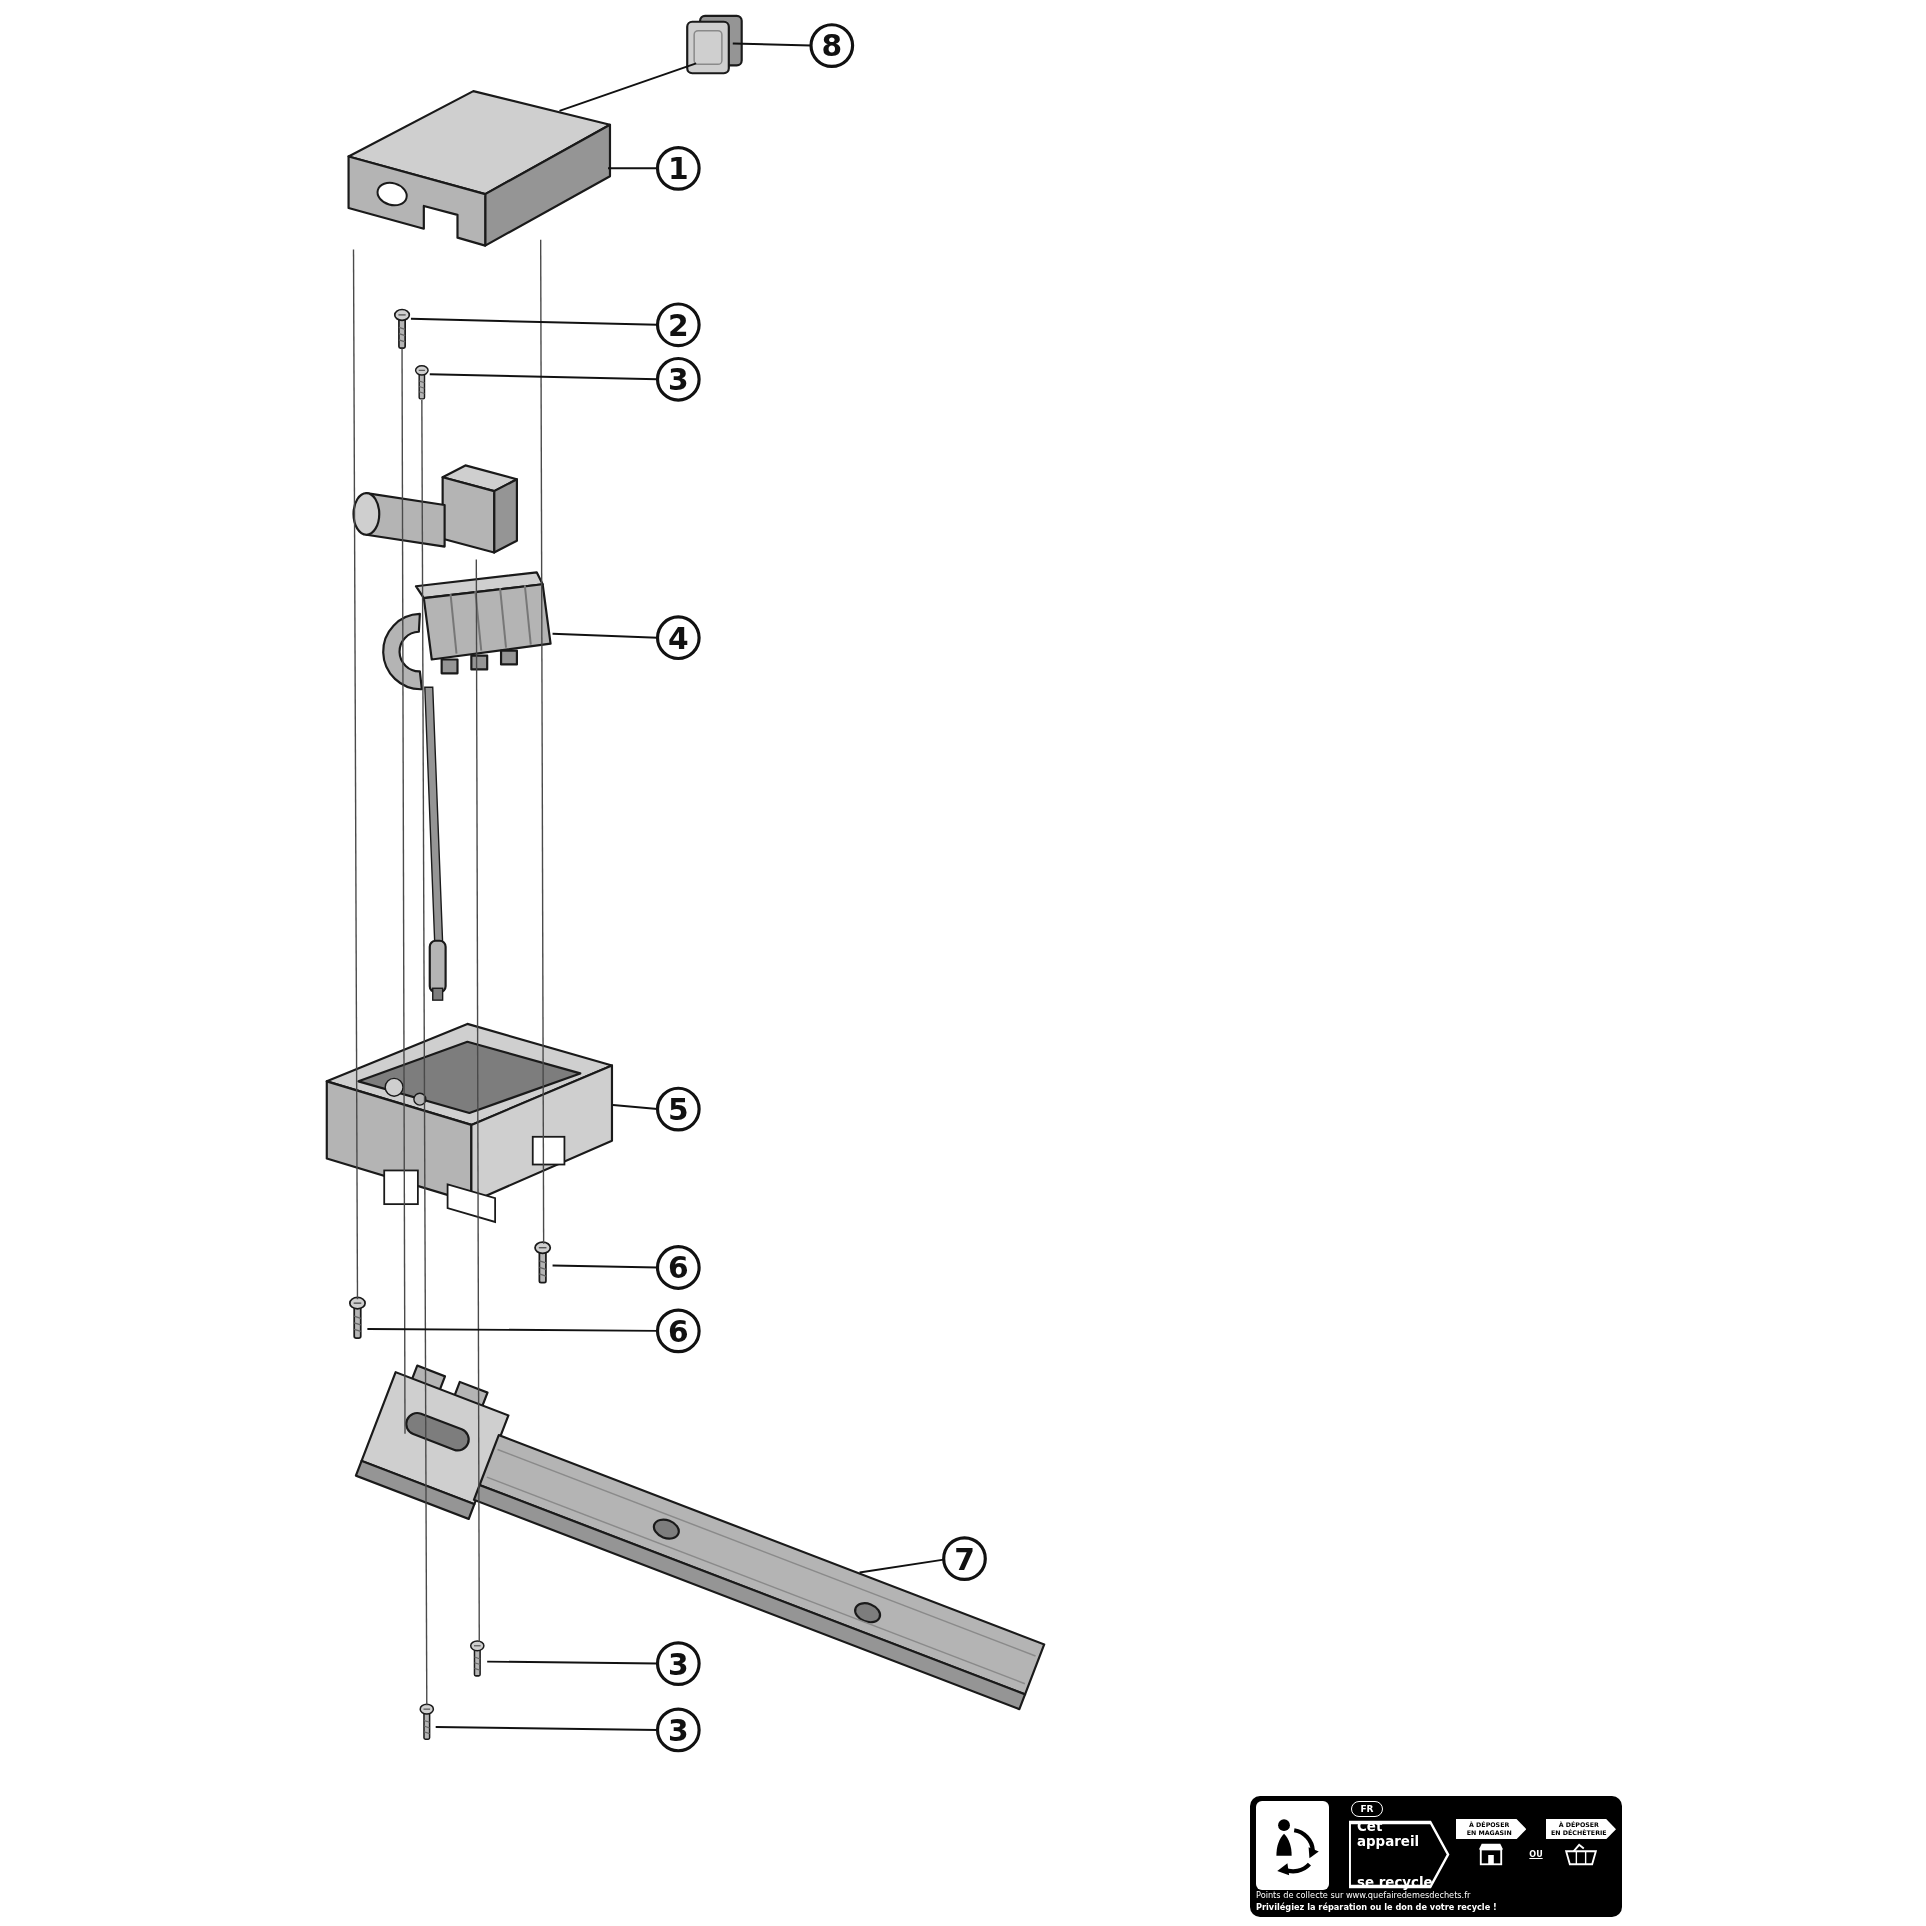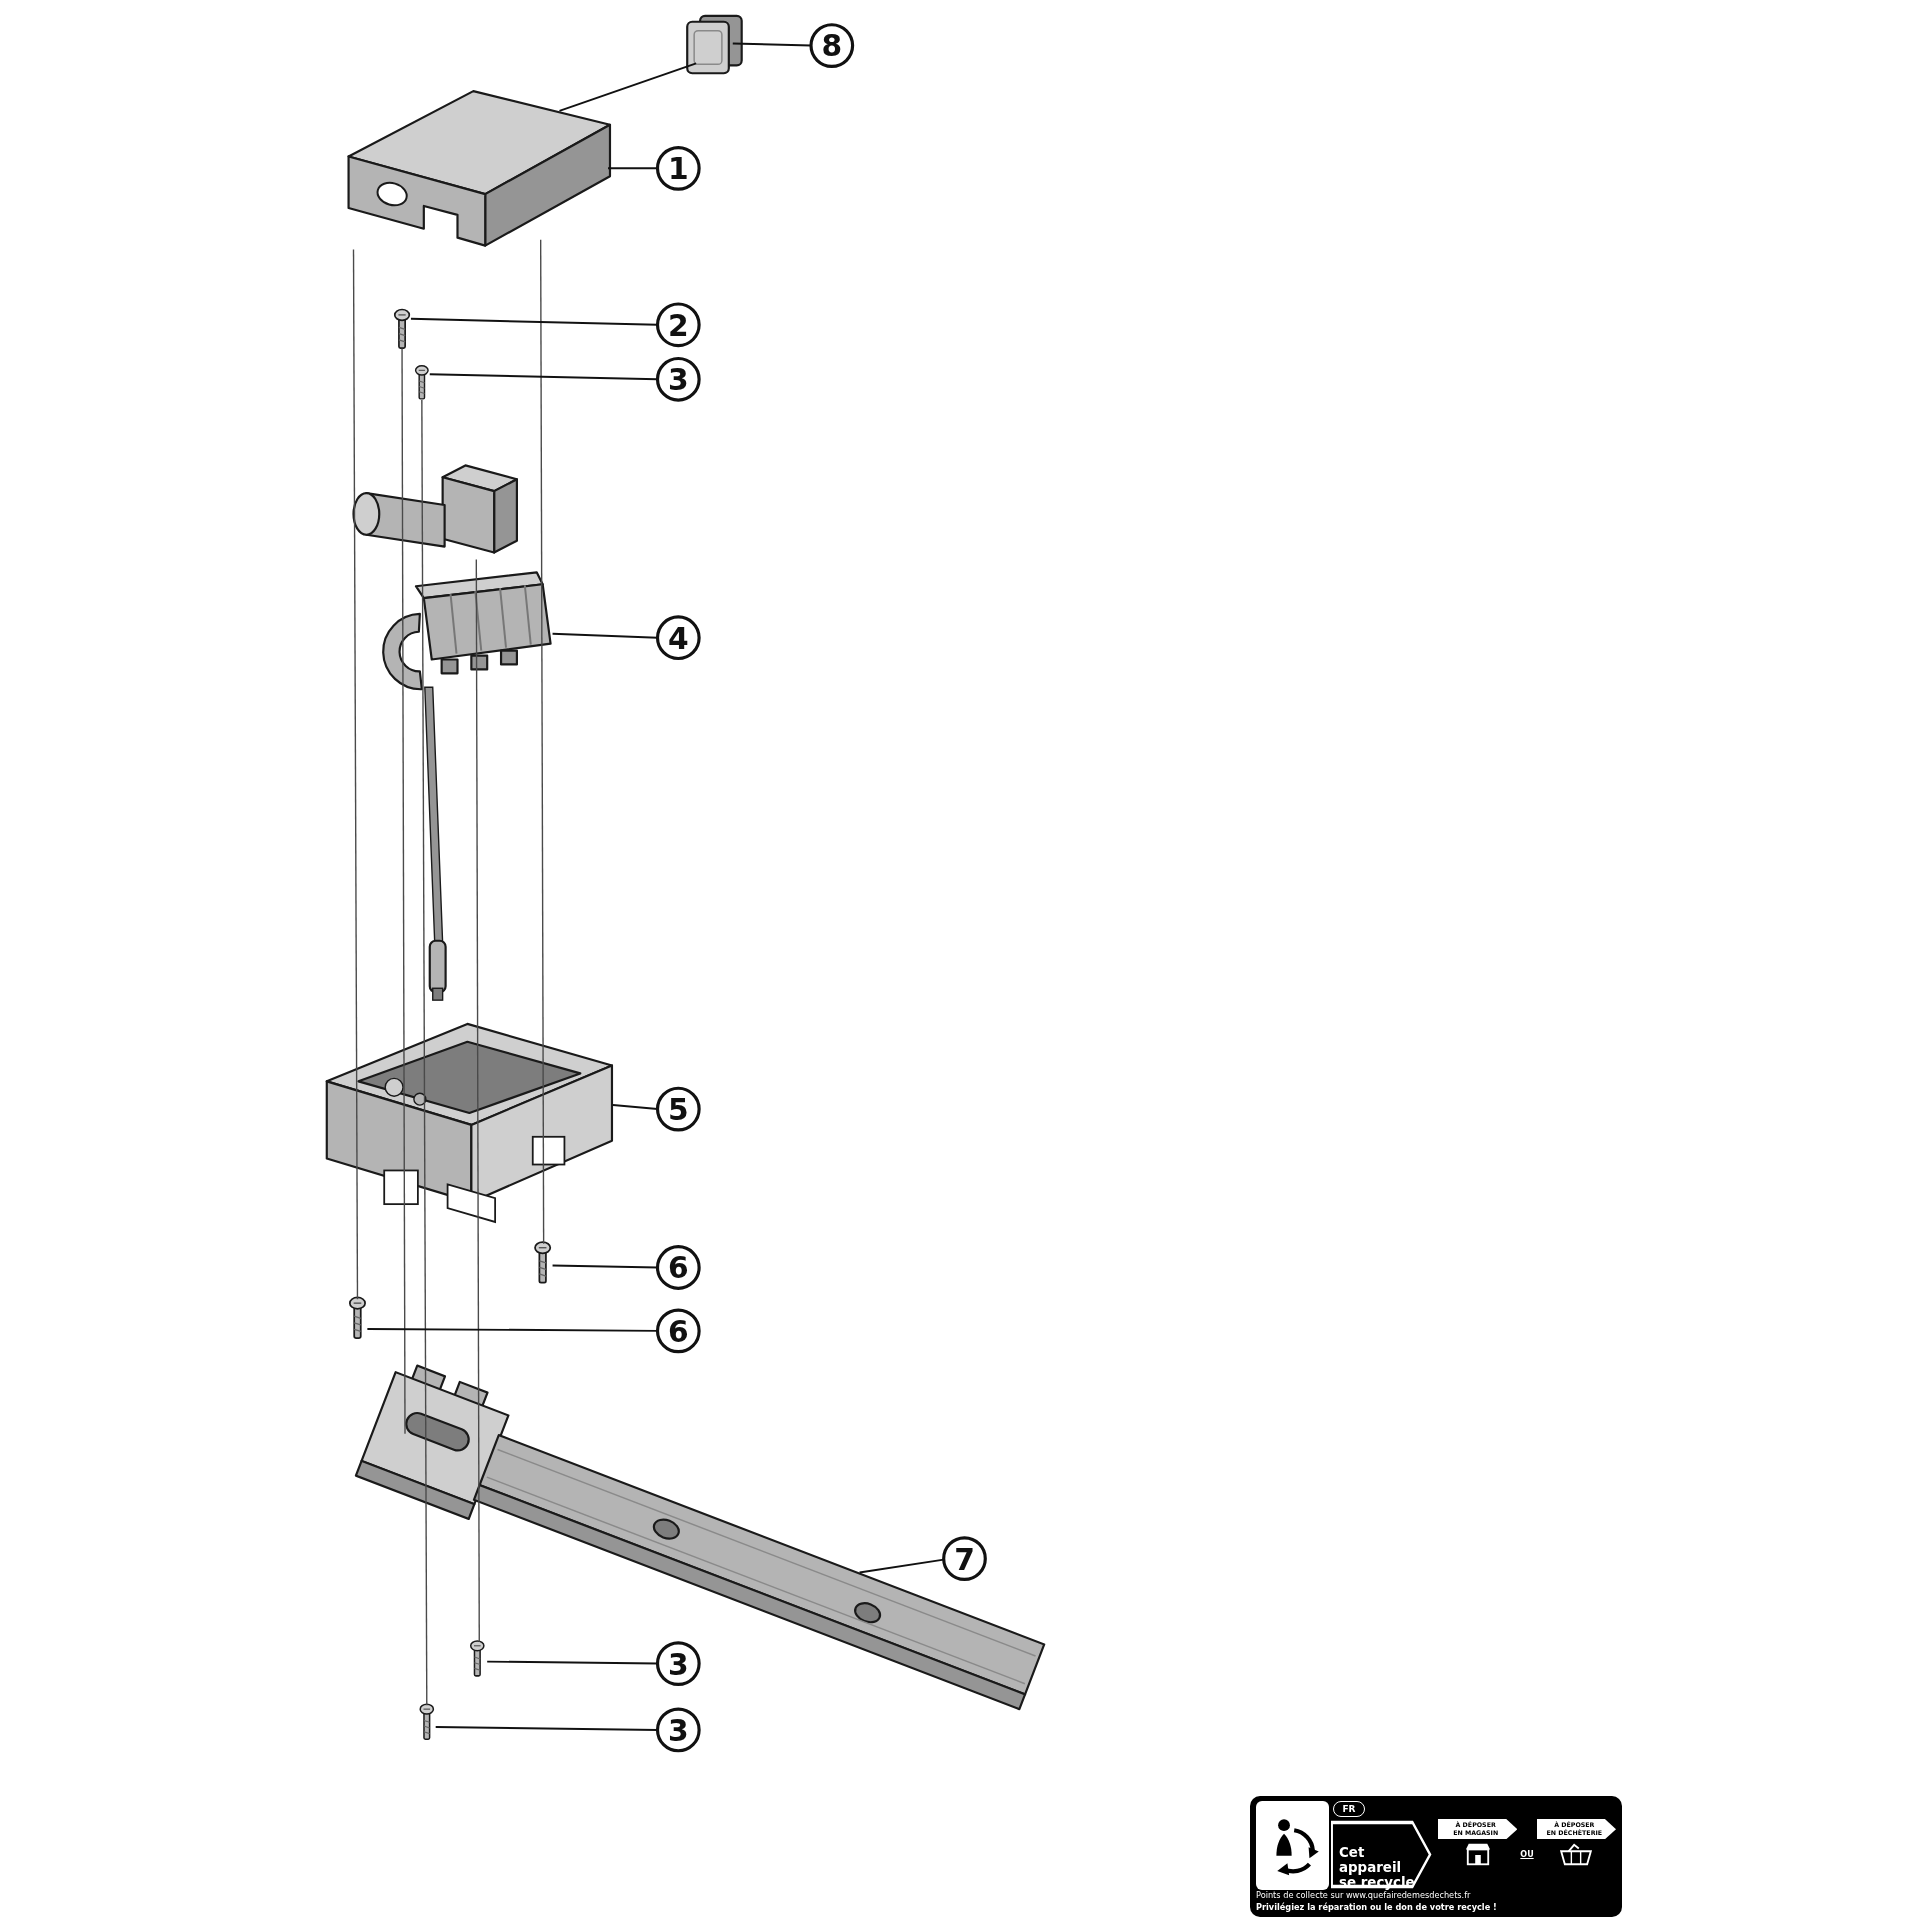--- a/index.html
+++ b/index.html
@@ -16,29 +16,29 @@
   .axis{stroke:#4a4a4a;stroke-width:1.4;}
   .leader{stroke:#111;stroke-width:2;fill:none;}
   .callout circle{fill:#fff;stroke:#111;stroke-width:3.2;}
   .callout text{font-family:"DejaVu Sans",sans-serif;font-weight:bold;font-size:30px;
                 fill:#111;text-anchor:middle;}
 
   
   .recycle-label{position:absolute;left:1250px;top:1796px;width:372px;height:121px;
     background:#000;border-radius:10px;color:#fff;display:flex;flex-direction:column;
     padding:5px 6px 4px;box-sizing:border-box;}
-  .rl-top{display:flex;flex:1;gap:2px;min-height:0;}
+  .rl-top{display:flex;flex:1;gap:20px;min-height:0;}
   .rl-triman{width:73px;background:#fff;border-radius:6px;display:flex;
     align-items:center;justify-content:center;}
   .rl-right{flex:1;display:flex;flex-direction:column;min-width:0;}
   .rl-fr{width:30px;height:14px;border:1.5px solid #fff;border-radius:8px;font-size:9px;
     font-weight:bold;display:flex;align-items:center;justify-content:center;margin:0 0 2px 2px;}
   .rl-main{display:flex;flex:1;gap:6px;min-height:0;}
   .rl-banner{position:relative;width:101px;display:flex;flex-direction:column;
-    justify-content:flex-end;padding:0 16px 0 8px;font-size:13.4px;font-weight:bold;
+    justify-content:space-between;padding:0 16px 0 8px;font-size:13.4px;font-weight:bold;
     line-height:1.12;box-sizing:border-box;}
   .rl-banner svg{position:absolute;left:0;top:0;width:100%;height:100%;}
   .rl-banner span{position:relative;}
   .rl-options{flex:1;display:flex;align-items:stretch;gap:3px;min-width:0;text-decoration:underline;}
   .rl-col{flex:1;display:flex;flex-direction:column;align-items:center;gap:3px;min-width:0;}
   .rl-tag{background:#fff;color:#000;font-size:6.3px;font-weight:bold;text-align:center;
     line-height:1.3;padding:2px 7px 2px 3px;width:100%;box-sizing:border-box;
     clip-path:polygon(0 0,86% 0,100% 50%,86% 100%,0 100%);}
   .rl-tag span{display:block;}
   .rl-ou{align-self:center;font-size:8px;font-weight:bold;}

